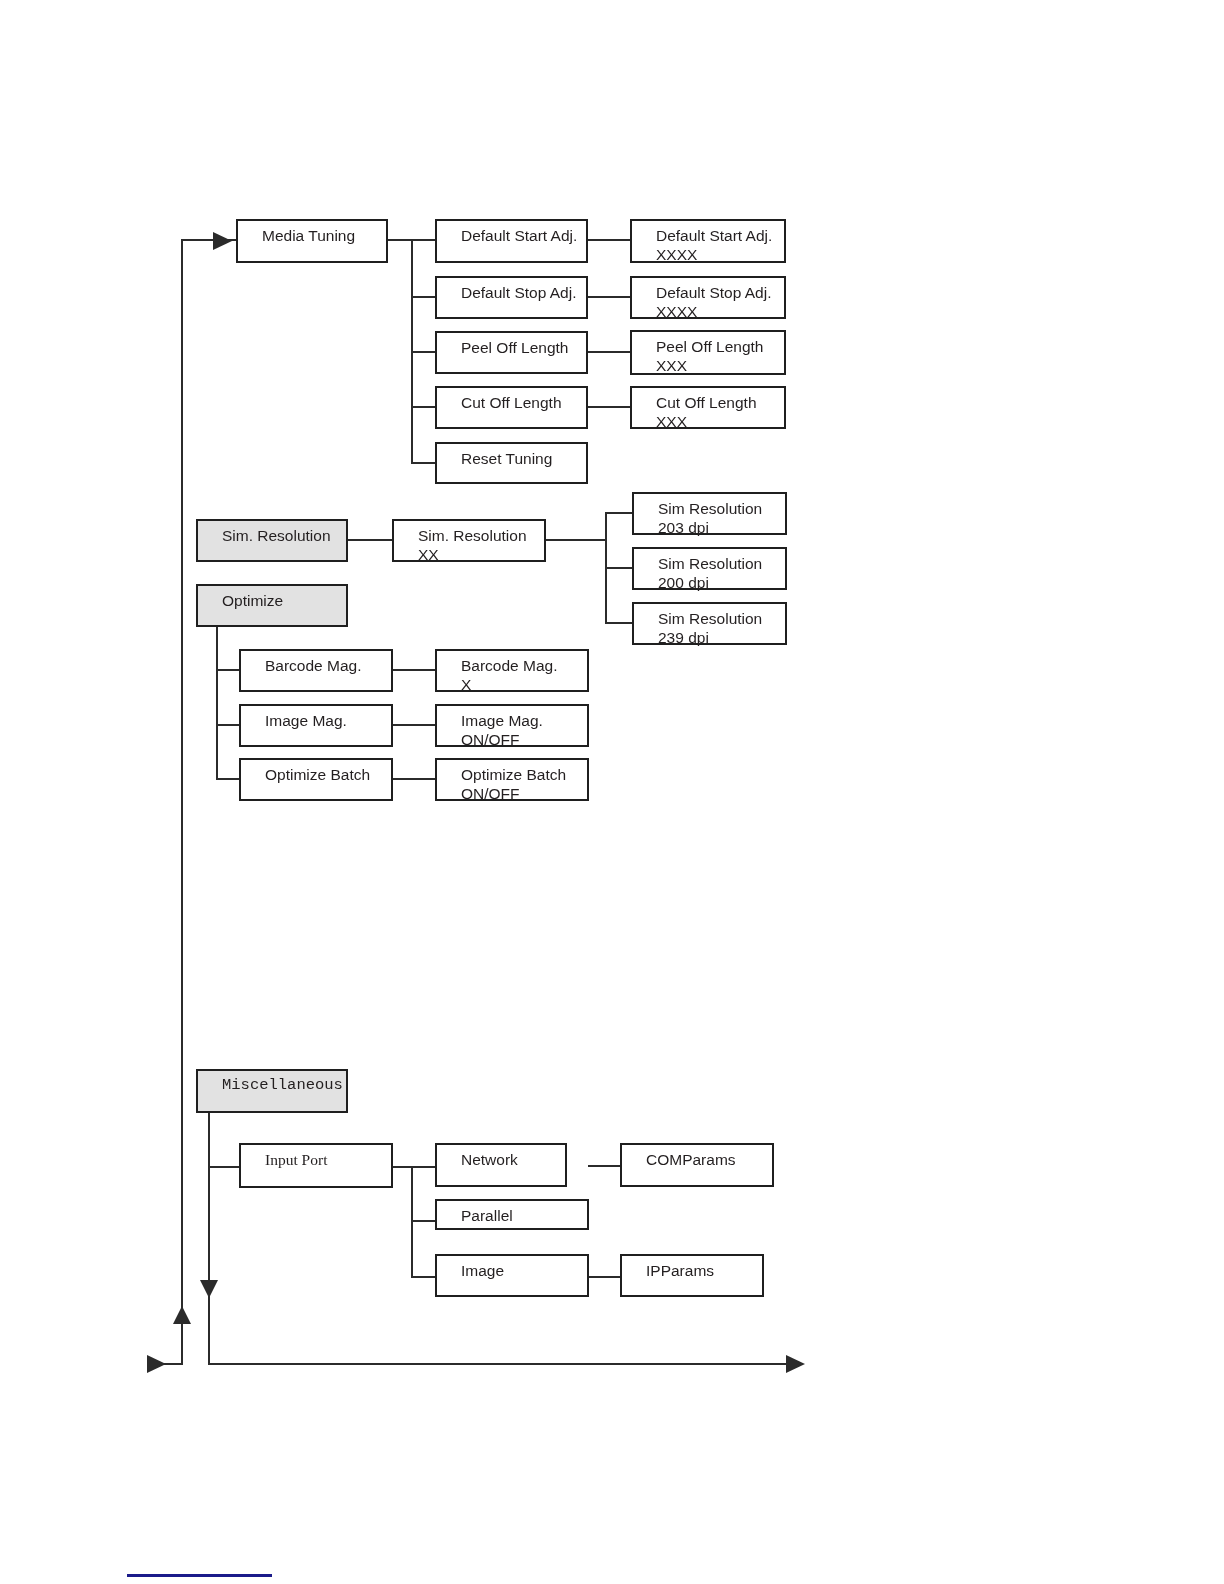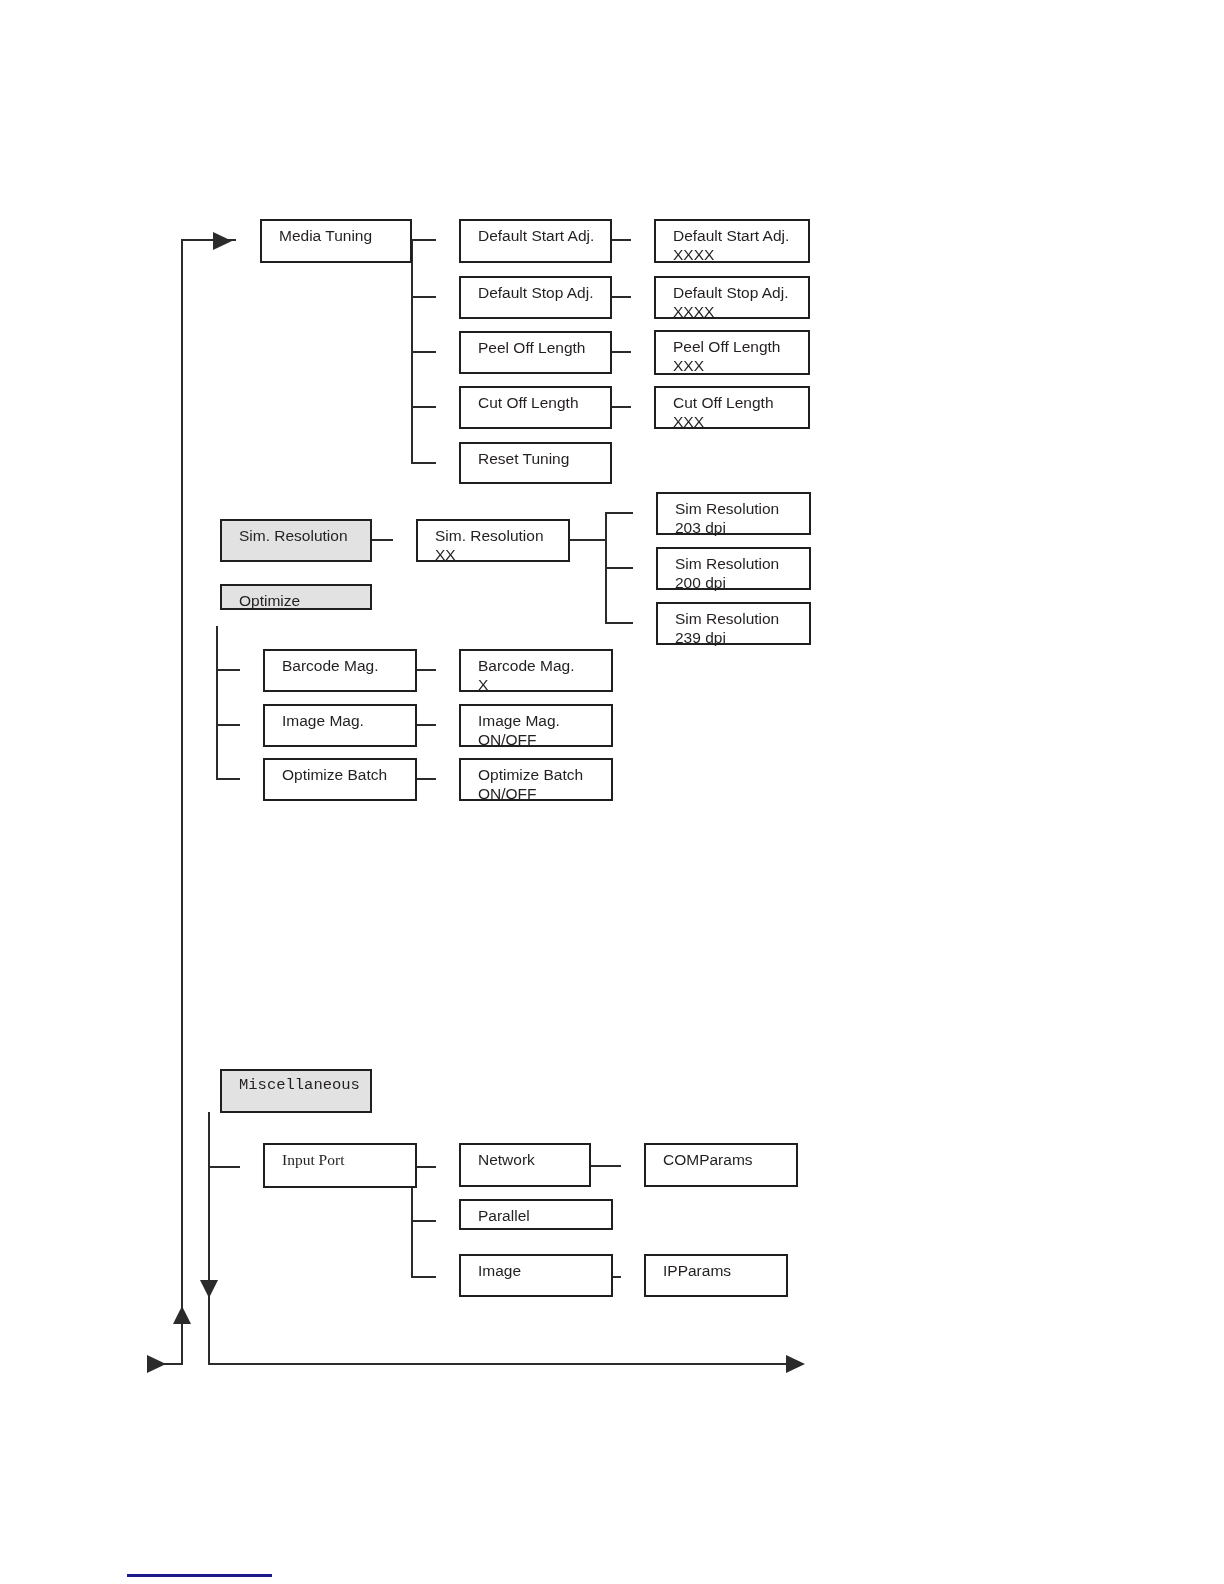--- a/index.html
+++ b/index.html
@@ -1,21 +1,21 @@
 <!DOCTYPE html>
 <html><head>
 <meta charset="utf-8">
 <style>
   html,body { margin:0; padding:0; background:#ffffff; }
   body { width:1224px; height:1584px; position:relative; overflow:hidden;
          font-family:"Liberation Sans", sans-serif; }
   .canvas { position:absolute; left:0; top:0; width:1224px; height:1584px; }
   .box { position:absolute; box-sizing:border-box; background:#ffffff;
          border:2px solid #1f1f1f; color:#231f20;
-         font-size:15.5px; line-height:19px; padding:5px 17px; white-space:nowrap;margin-left:24px; }
+         font-size:15.5px; line-height:19px; padding:5px 24px; white-space:nowrap; }
   .box.gray { background:#e2e2e2; }
   .lbl { pointer-events:none; }
   .hline, .vline { position:absolute; background:#2b2b2b; }
   .hline { height:2px; }
   .vline { width:2px; }
   .arrow { position:absolute; width:0; height:0; }
   .arrow.right { border-top:9px solid transparent; border-bottom:9px solid transparent;
                  border-left:19px solid #2b2b2b; }
   .arrow.up    { border-left:9px solid transparent; border-right:9px solid transparent;
                  border-bottom:18px solid #2b2b2b; }
@@ -121,21 +121,21 @@
   </div>
   <div class="box" style="left:632px; top:547px; width:155px; height:43px;">
     <div class="lbl">Sim Resolution</div>
     <div class="lbl">200 dpi</div>
   </div>
   <div class="box" style="left:632px; top:602px; width:155px; height:43px;">
     <div class="lbl">Sim Resolution</div>
     <div class="lbl">239 dpi</div>
   </div>
 
-  <div class="box gray" style="left:196px; top:584px; width:152px; height:26px;">
+  <div class="box gray" style="left:196px; top:584px; width:152px; height:43px;">
     <div class="lbl">Optimize</div>
   </div>
   <div class="box" style="left:239px; top:649px; width:154px; height:43px;">
     <div class="lbl">Barcode Mag.</div>
   </div>
   <div class="box" style="left:435px; top:649px; width:154px; height:43px;">
     <div class="lbl">Barcode Mag.</div>
     <div class="lbl">X</div>
   </div>
   <div class="box" style="left:239px; top:704px; width:154px; height:43px;">

